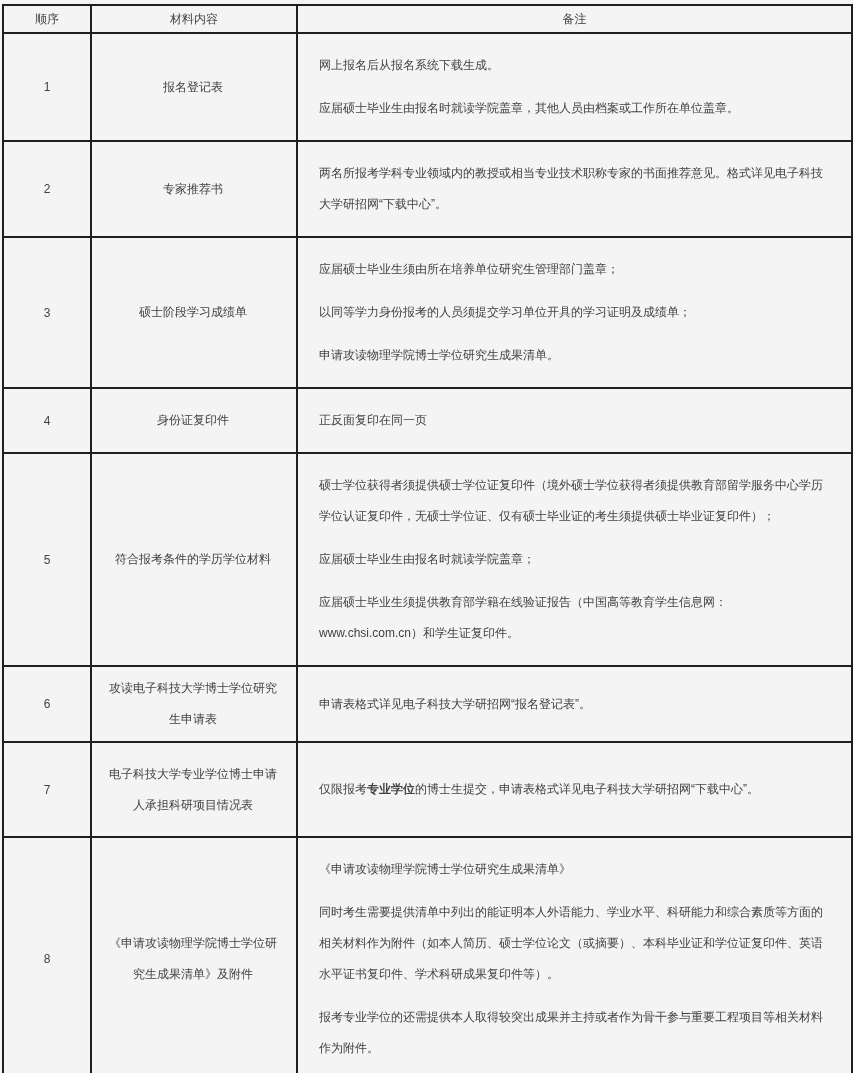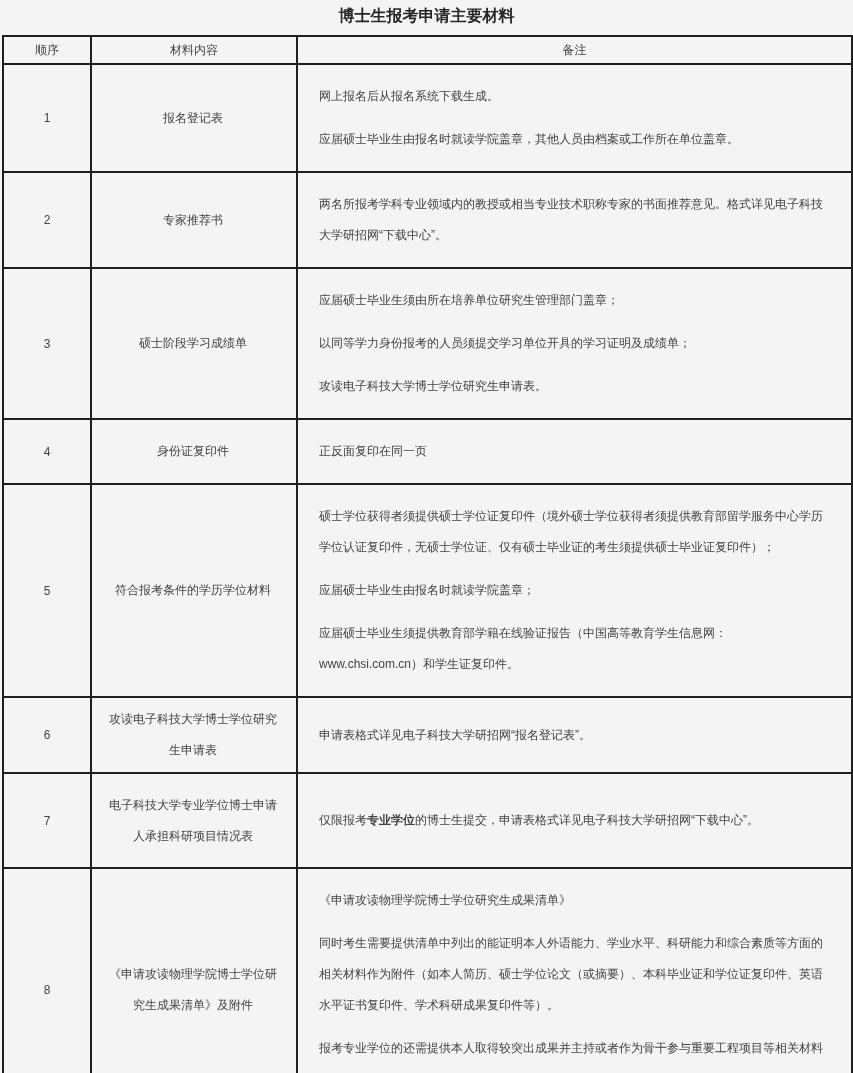--- a/index.html
+++ b/index.html
@@ -75,21 +75,20 @@
   tbody tr:nth-child(7) { height: 95px;  }
   tbody tr:nth-child(8) { height: 218px; }
   tbody tr:nth-child(9) { height: 74px;  }
   b.inline-bold { font-weight: bold; }
 </style>
 </head>
 <body>
 
 <div class="page">
 
-  <div class="title">博士生报考申请主要材料</div>
 
   <table class="materials">
     <colgroup>
       <col class="c1">
       <col class="c2">
       <col class="c3">
     </colgroup>
     <thead>
       <tr>
         <th>顺序</th>
@@ -112,21 +111,21 @@
           <td class="cell-remark">
             <p>两名所报考学科专业领域内的教授或相当专业技术职称专家的书面推荐意见。格式详见电子科技大学研招网“下载中心”。</p>
           </td>
         </tr>
         <tr>
           <td class="cell-order">3</td>
           <td class="cell-material">硕士阶段学习成绩单</td>
           <td class="cell-remark">
             <p>应届硕士毕业生须由所在培养单位研究生管理部门盖章；</p>
             <p>以同等学力身份报考的人员须提交学习单位开具的学习证明及成绩单；</p>
-            <p>攻读电子科技大学博士学位研究生申请表。</p>
+            <p>申请攻读物理学院博士学位研究生成果清单。</p>
           </td>
         </tr>
         <tr>
           <td class="cell-order">4</td>
           <td class="cell-material">身份证复印件</td>
           <td class="cell-remark">
             <p>正反面复印在同一页</p>
           </td>
         </tr>
         <tr>

